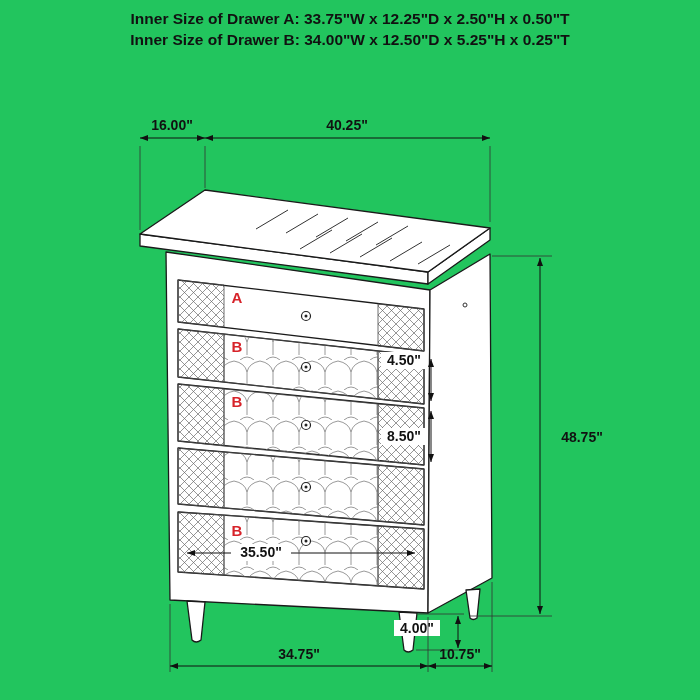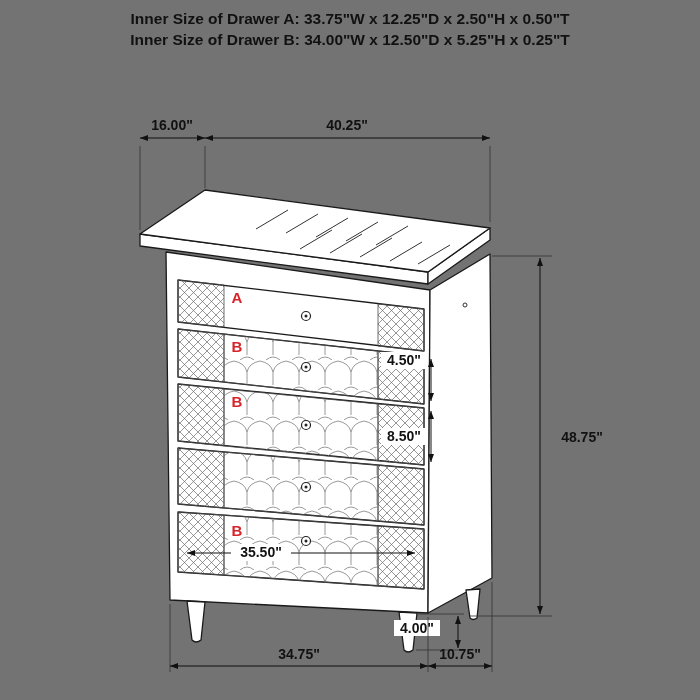--- a/index.html
+++ b/index.html
@@ -1,16 +1,16 @@
 <!DOCTYPE html>
 <html><head>
 <meta charset="utf-8">
 <style>
   html,body{margin:0;padding:0;background:#ffffff;}
-  .stage{width:700px;height:700px;background:#737373;position:relative;overflow:hidden;}
+  .stage{width:700px;height:700px;background:#22c55e;position:relative;overflow:hidden;}
   svg{display:block;}
   .hdr{font:700 15.5px "Liberation Sans",sans-serif;fill:#111;}
   .dim{font:700 14px "Liberation Sans",sans-serif;fill:#111;}
   .letter{font:700 15px "Liberation Sans",sans-serif;fill:#d7232a;}
   .outline{fill:#ffffff;stroke:#1a1a1a;stroke-width:1.3;stroke-linejoin:round;}
   .panelstroke{stroke:#4a4a4a;stroke-width:0.8;}
   .extline{stroke:#333;stroke-width:0.8;fill:none;}
   .dimline{stroke:#111;stroke-width:1;fill:none;}
   .labelbox{fill:#ffffff;}
 </style>

